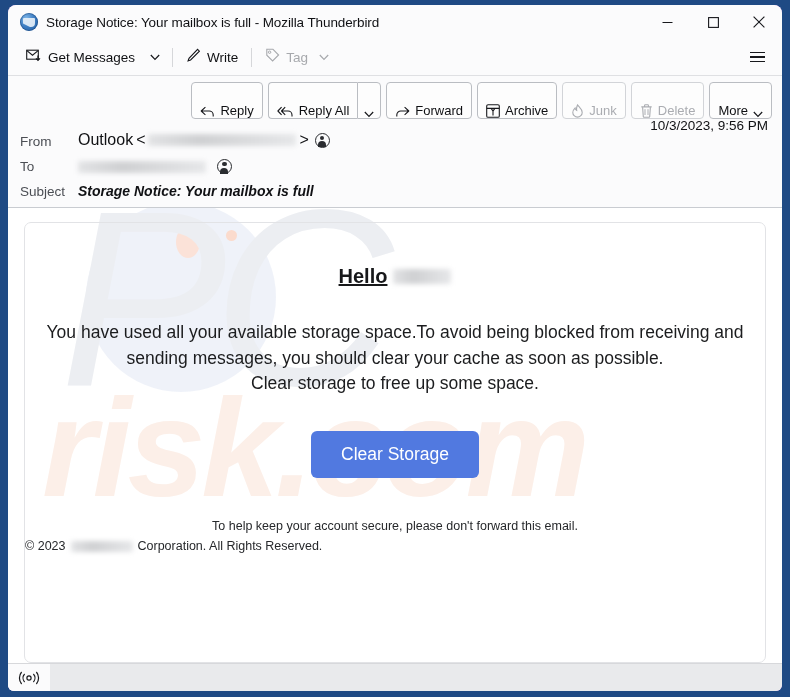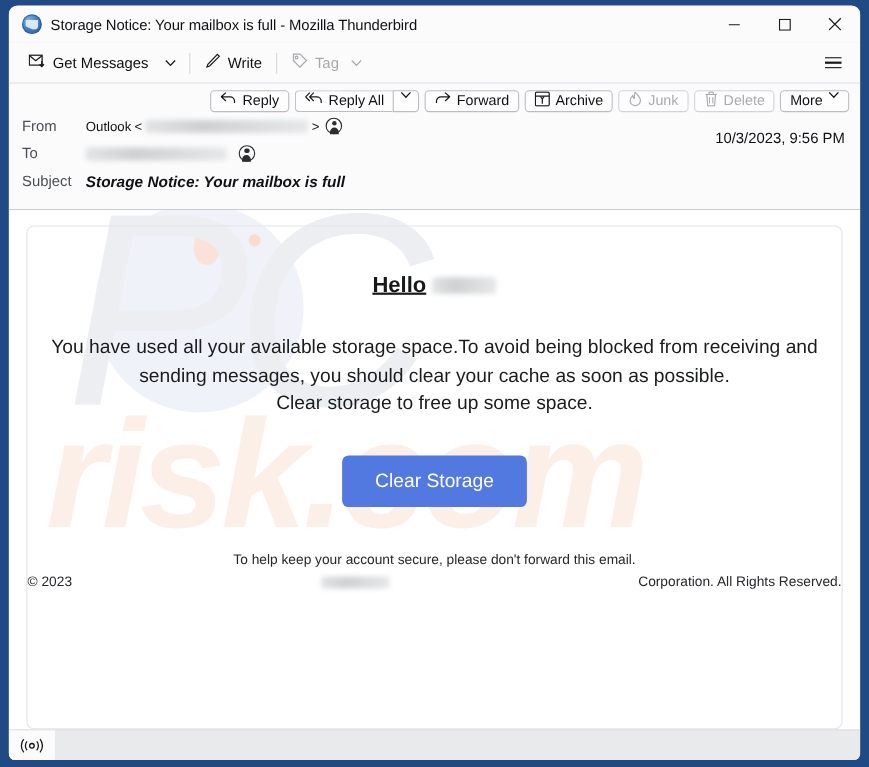--- a/index.html
+++ b/index.html
@@ -126,42 +126,42 @@
     position: relative;
   }
   .msg-actions {
     display: flex;
     justify-content: flex-end;
     align-items: center;
     gap: 5px;
     padding: 6px 10px 4px 10px;
   }
   .abtn {
-    display: inline-flex; align-items: flex-start; gap: 5px;
-    height: 20px;
+    display: inline-flex; align-items: flex-end; gap: 5px;
+    height: 37px;
     padding: 0 8px;
     border: 1px solid #babdc2;
     border-radius: 4px;
     background: #fdfdfd;
     font-size: 13px;
     color: #0f1013;
     white-space: nowrap;
   }
   .abtn.disabled { color: #aaacb1; border-color: #d2d4d8; }
   .abtn-group { display: inline-flex; }
   .abtn-group .abtn:first-child { border-radius: 4px 0 0 4px; border-right: none; }
   .abtn-group .abtn:last-child { border-radius: 0 4px 4px 0; padding: 0 6px; }
 
   .hdr-rows { padding: 1px 12px 8px 12px; position: relative; }
-  .hdr-row { display: flex; align-items: flex-start; min-height: 25px; }
+  .hdr-row { display: flex; align-items: flex-end; min-height: 25px; }
   .hdr-label {
     font-size: 13.5px; color: #4b4e54;
     width: 58px; flex: 0 0 auto;
   }
-  .hdr-val { font-size: 12px; color: #101114; display: flex; align-items: center; gap: 3px;}
+  .hdr-val { font-size: 16px; color: #101114; display: flex; align-items: center; gap: 3px;}
   .hdr-val.subject { font-weight: bold; font-size: 14px; font-style: italic; }
   .redact {
     display: inline-block;
     background: linear-gradient(90deg,#e2e3e5,#cfd0d2 35%,#dadbdd 65%,#e6e7e9);
     filter: blur(2.4px);
     border-radius: 2px;
     vertical-align: middle;
   }
   .avatar-ic {
     width: 15px; height: 15px; border-radius: 50%;
@@ -250,21 +250,21 @@
     color: #ffffff;
     border: none;
     font-family: "Liberation Sans", sans-serif;
   }
   .footnote {
     margin-top: 38px;
     font-size: 12.5px;
     color: #26282b;
     line-height: 1.6;
   }
-  .footnote .line2 { display: flex; align-items: center; justify-content: space-between; gap: 5px; }
+  .footnote .line2 { display: flex; align-items: center; justify-content: flex-start; gap: 5px; }
 
   
   .statusbar {
     height: 28px;
     background: #e9eaec;
     display: flex;
     align-items: center;
     flex: 0 0 auto;
     border-top: 1px solid #d7d8db;
   }

